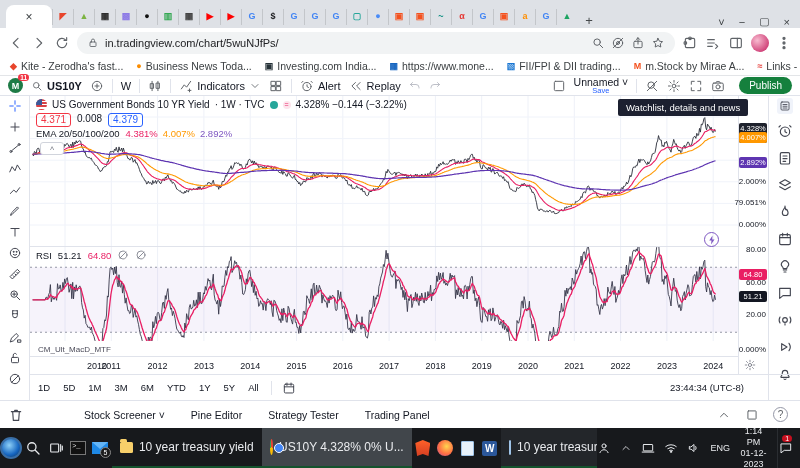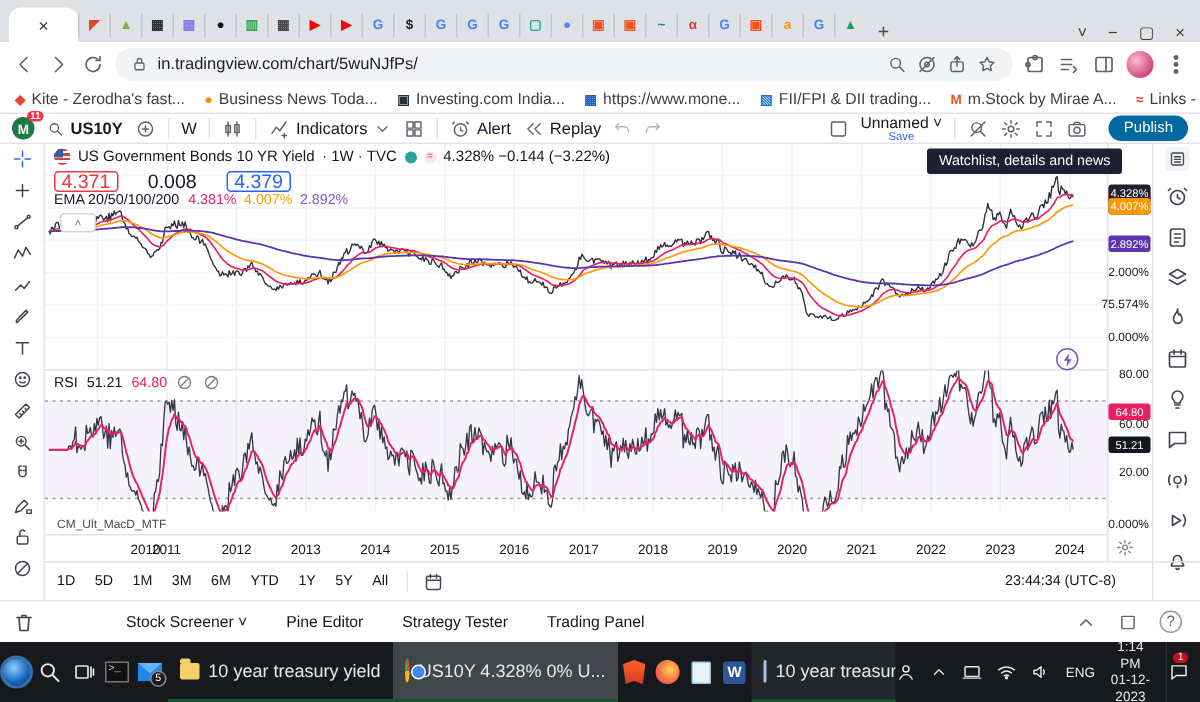--- a/index.html
+++ b/index.html
@@ -21,21 +21,21 @@
   #avatar{width:18px;height:18px;border-radius:50%;background:radial-gradient(circle at 35% 35%,#f8bbd0,#c2185b)}
   #bookmarks{left:0;top:57px;width:800px;height:19px;background:#fff;border-bottom:1px solid #e3e5e8;display:flex;align-items:center;gap:13px;padding:0 10px;font-size:10.5px;color:#3c4043}
   .bm{display:flex;align-items:center;gap:4px;white-space:nowrap}
   .bmic{font-size:9px;font-weight:bold;line-height:1}
   
   #tvheader{left:0;top:76px;width:800px;height:20px;background:#fff;display:flex;align-items:center;gap:8px;padding:0 8px;border-bottom:1px solid #e0e3eb}
   .sep{width:1px;height:14px;background:#e0e3eb}
   #tvavatar{width:15px;height:15px;border-radius:50%;background:#1e7b46;color:#fff;font-size:9px;font-weight:bold;display:flex;align-items:center;justify-content:center;position:relative}
   #tvavatar .badge{position:absolute;top:-4px;right:-6px;background:#f23645;color:#fff;border-radius:6px;font-size:6.5px;padding:0 2px;font-weight:bold}
   .hbtn{display:flex;align-items:center;gap:4px;color:#131722;font-size:11px}
-  #publish{margin-left:6px;background:#0369a1;color:#fff;border:none;border-radius:9px;height:17px;padding:0 10px;font-size:10px;font-family:inherit}
+  #publish{margin-left:6px;background:#15803d;color:#fff;border:none;border-radius:9px;height:17px;padding:0 10px;font-size:10px;font-family:inherit}
   #savewrap{display:flex;flex-direction:column;align-items:center;line-height:1}
   #savewrap .nm{font-size:10.5px}
   #savewrap .sv{font-size:7.5px;color:#2962ff}
   
   #main{left:0;top:96px;width:800px;height:304px;background:#fff}
   #leftrail{left:0;top:0;width:30px;height:304px;border-right:1px solid #e0e3eb;display:flex;flex-direction:column;align-items:center;padding-top:3px;gap:7px}
   #leftrail .ic{color:#434651}
   #rightbar{left:768px;top:0;width:32px;height:304px;border-left:1px solid #e0e3eb;display:flex;flex-direction:column;align-items:center;padding-top:4px;gap:11px}
   #rightbar .ic{color:#434651}
   #rightbar .active{background:#f0f3fa;border-radius:3px;padding:2px;margin:-2px}
@@ -43,21 +43,21 @@
   #mainsvg{left:0;top:0}
   #rsisvg{left:0;top:150px;border-top:1px solid #e0e3eb}
   #pricescale{left:738px;top:0;width:30px;height:278px;border-left:1px solid #e0e3eb;font-size:8px}
   .tick{position:absolute;right:2px;color:#131722;font-size:8px}
   .pbadge{position:absolute;right:1px;width:28px;border-radius:2px;color:#fff;text-align:center;font-size:7.5px;line-height:9px;padding:1px 0}
   
   #legend1{left:6px;top:3px;display:flex;align-items:center;gap:5px;font-size:10px;white-space:nowrap}
   #legend1 .t{font-size:10px;color:#131722}
   #legend1 .m{color:#131722}
   .dotchip{width:8px;height:8px;border-radius:50%}
-  #chips{left:6px;top:17px;display:flex;align-items:center;gap:20px;font-size:13px}
+  #chips{left:6px;top:17px;display:flex;gap:6px;font-size:10px}
   .chip{border-radius:3px;padding:0 4px;line-height:12px;border:1px solid}
   #emarow{left:6px;top:32px;display:flex;gap:6px;font-size:9.5px}
   #collapsebox{left:10px;top:46px;width:24px;height:13px;border:1px solid #d1d4dc;border-radius:3px;background:#fff;color:#787b86;font-size:8px;display:flex;align-items:center;justify-content:center}
   #rsilegend{left:6px;top:153px;display:flex;gap:6px;font-size:9.5px;align-items:center}
   #pane3legend{left:8px;top:249px;font-size:8px;color:#4a4a58;z-index:3}
   #watermark{left:6px;top:243px;font-size:14px;font-weight:bold;color:#b2b5be;opacity:.55;display:flex;align-items:center;gap:4px;z-index:2}
   #tooltip{left:618px;top:3px;background:#1c2030;color:#fff;font-size:9.5px;padding:3px 8px;border-radius:2px;z-index:5;white-space:nowrap}
   #boltbtn{left:674px;top:136px;width:15px;height:15px;border:1.4px solid #7e57c2;border-radius:50%;color:#7e57c2;display:flex;align-items:center;justify-content:center;z-index:4}
   
   #timeline{left:30px;top:260px;width:708px;height:18px;border-top:1px solid #e0e3eb;font-size:9px;color:#131722}
@@ -547,21 +547,21 @@
       <span class="ic ic12" style="color:#7e57c2">
           <svg viewBox="0 0 24 24" fill="none" stroke="currentColor" stroke-width="1.7" stroke-linecap="round" stroke-linejoin="round">
             <path d="M13 3L6.5 13H11l-1 8L17 11h-4.5z" fill="currentColor" stroke="none"></path>
           </svg>
         </span>
     </div>
   </div>
 
   <div id="pricescale" class="abs">
       <span class="tick" style="top: 80.8px;">2.000%</span>
-      <span class="tick" style="top: 102.4px;">75.574%</span>
+      <span class="tick" style="top: 102.4px;">79.051%</span>
       <span class="tick" style="top: 124px;">0.000%</span>
       <span class="pbadge" style="background: rgb(233, 30, 99); top: 28.3704px;">4.381%</span>
       <span class="pbadge" style="background: rgb(30, 34, 45); top: 26.5152px;">4.328%<br>14:15:25</span>
       <span class="pbadge" style="background: rgb(255, 152, 0); top: 36.4488px;">4.007%</span>
       <span class="pbadge" style="background: rgb(94, 53, 177); top: 60.5328px;">2.892%</span>
       <span class="tick" style="top: 149px;">80.00</span>
       <span class="tick" style="top: 181.5px;">60.00</span>
       <span class="tick" style="top: 214px;">20.00</span>
       <span class="pbadge" style="background: rgb(233, 30, 99); top: 172.7px;">64.80</span>
       <span class="pbadge" style="background: rgb(19, 23, 34); top: 194.784px;">51.21</span>

